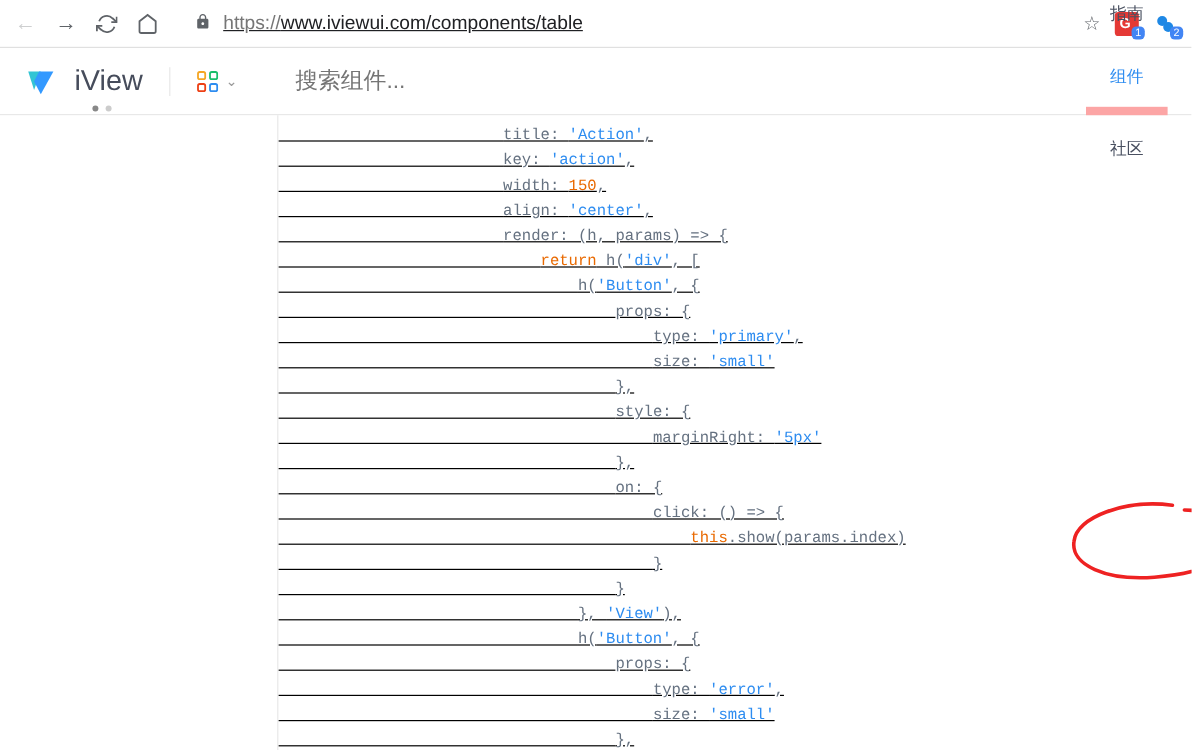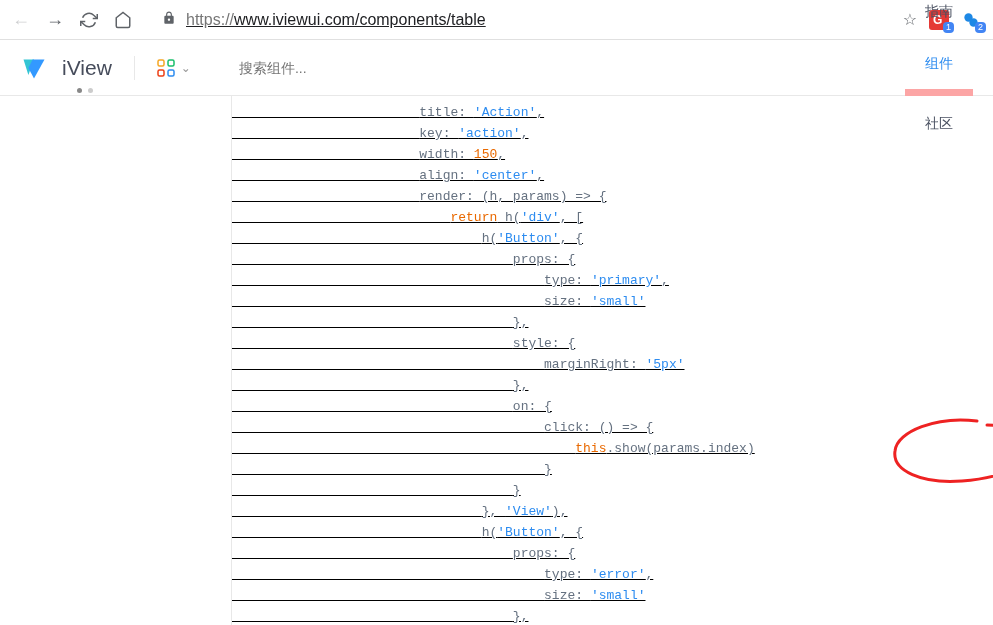--- a/index.html
+++ b/index.html
@@ -12,27 +12,27 @@
     .lock-icon { color: #5f6368; font-size: 13px; }
     .url-text { color: #202124; font-size: 16px; text-decoration: underline; }
     .toolbar-right { display: flex; gap: 12px; align-items: center; }
     .star-icon { color: #5f6368; font-size: 16px; }
     .ext-icon { width: 20px; height: 20px; position: relative; }
     .ext-badge { position: absolute; bottom: -3px; right: -5px; background: #4285f4; color: #fff; font-size: 9px; border-radius: 4px; padding: 0 3px; line-height: 11px; }
     
     .header { height: 56px; display: flex; align-items: center; padding: 0 20px; border-bottom: 1px solid #e8e8e8; }
     .logo-section { display: flex; align-items: center; gap: 14px; }
     .logo-icon { width: 28px; height: 28px; }
-    .logo-text { font-size: 21px; color: #464c5b; font-weight: 400; }
+    .logo-text { font-size: 24px; color: #464c5b; font-weight: 400; }
     .divider-v { width: 1px; height: 24px; background: #e8e8e8; margin: 0 22px; }
     .apps-section { display: flex; align-items: center; gap: 6px; color: #666; cursor: pointer; }
     .apps-grid { width: 18px; height: 18px; }
     .chevron { font-size: 12px; color: #999; }
     .search-section { margin-left: 48px; flex: 1; }
-    .search-input { border: none; outline: none; font-size: 14px; color: #999; width: 200px; }
+    .search-input { border: none; outline: none; font-size: 19px; color: #999; width: 200px; }
     .nav-links { display: flex; gap: 0; margin-left: auto; flex-direction: column; }
     .nav-link { padding: 0 20px; height: 56px; display: flex; align-items: center; font-size: 14px; color: #495060; cursor: pointer; position: relative; }
     .nav-link.active { color: #2d8cf0; border-bottom: 7px solid #fca5a5; }
     .nav-badge { position: absolute; top: 12px; right: 10px; width: 6px; height: 6px; border-radius: 50%; background: #ed3f14; }
     
     .carousel-dots { position: absolute; top: 88px; left: 77px; display: flex; gap: 6px; }
     .dot { width: 5px; height: 5px; border-radius: 50%; background: #ccc; }
     .dot.active { background: #888; }
     
     .page-body { display: flex; height: calc(625px - 40px - 56px); }

